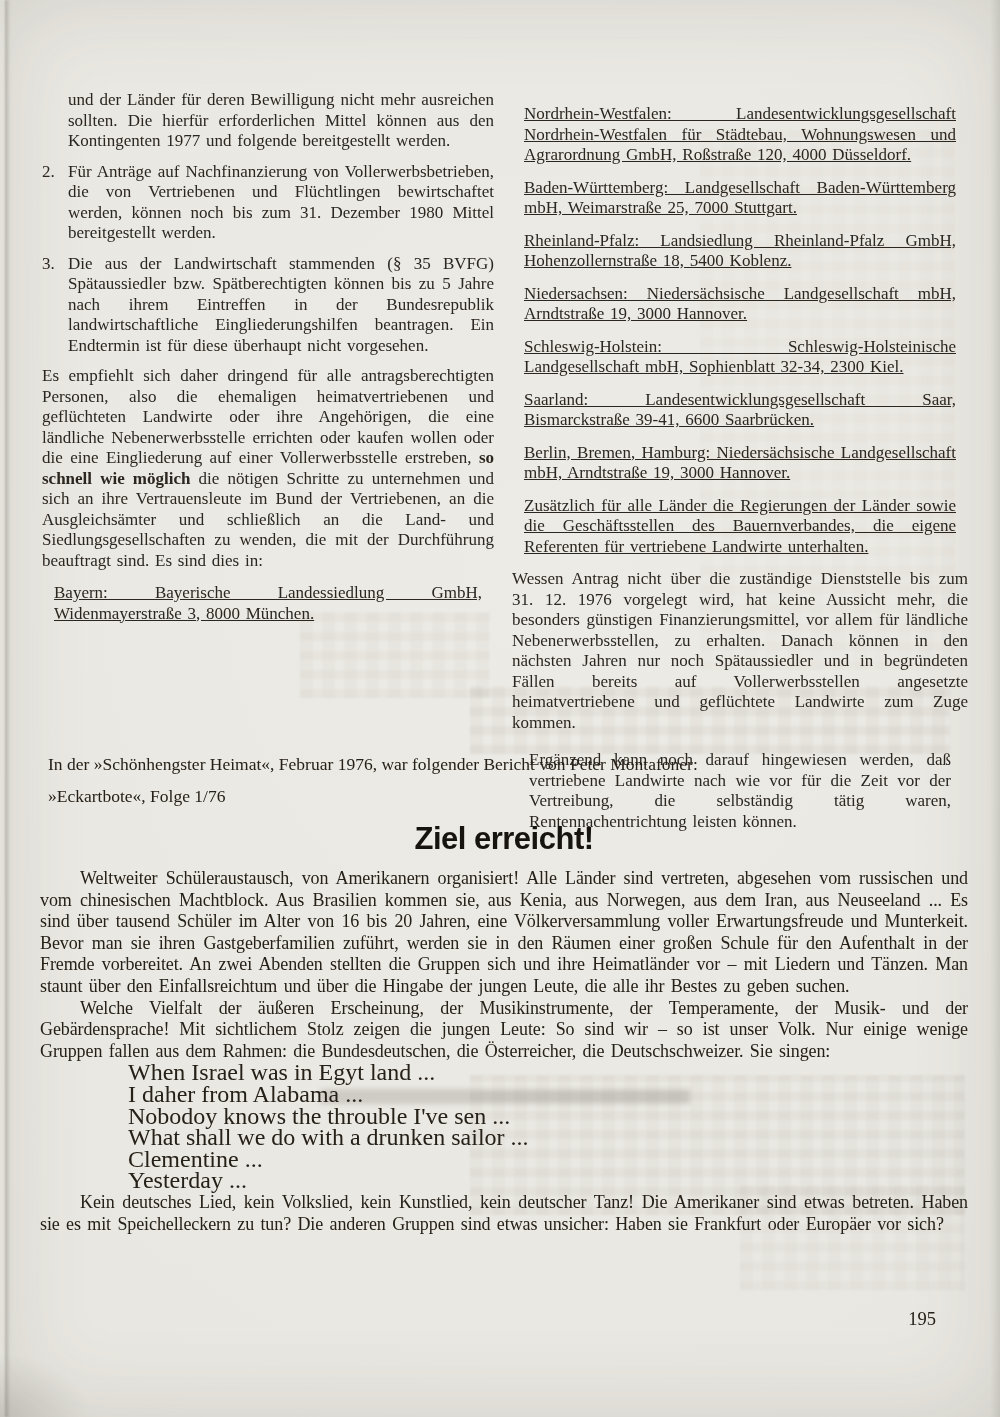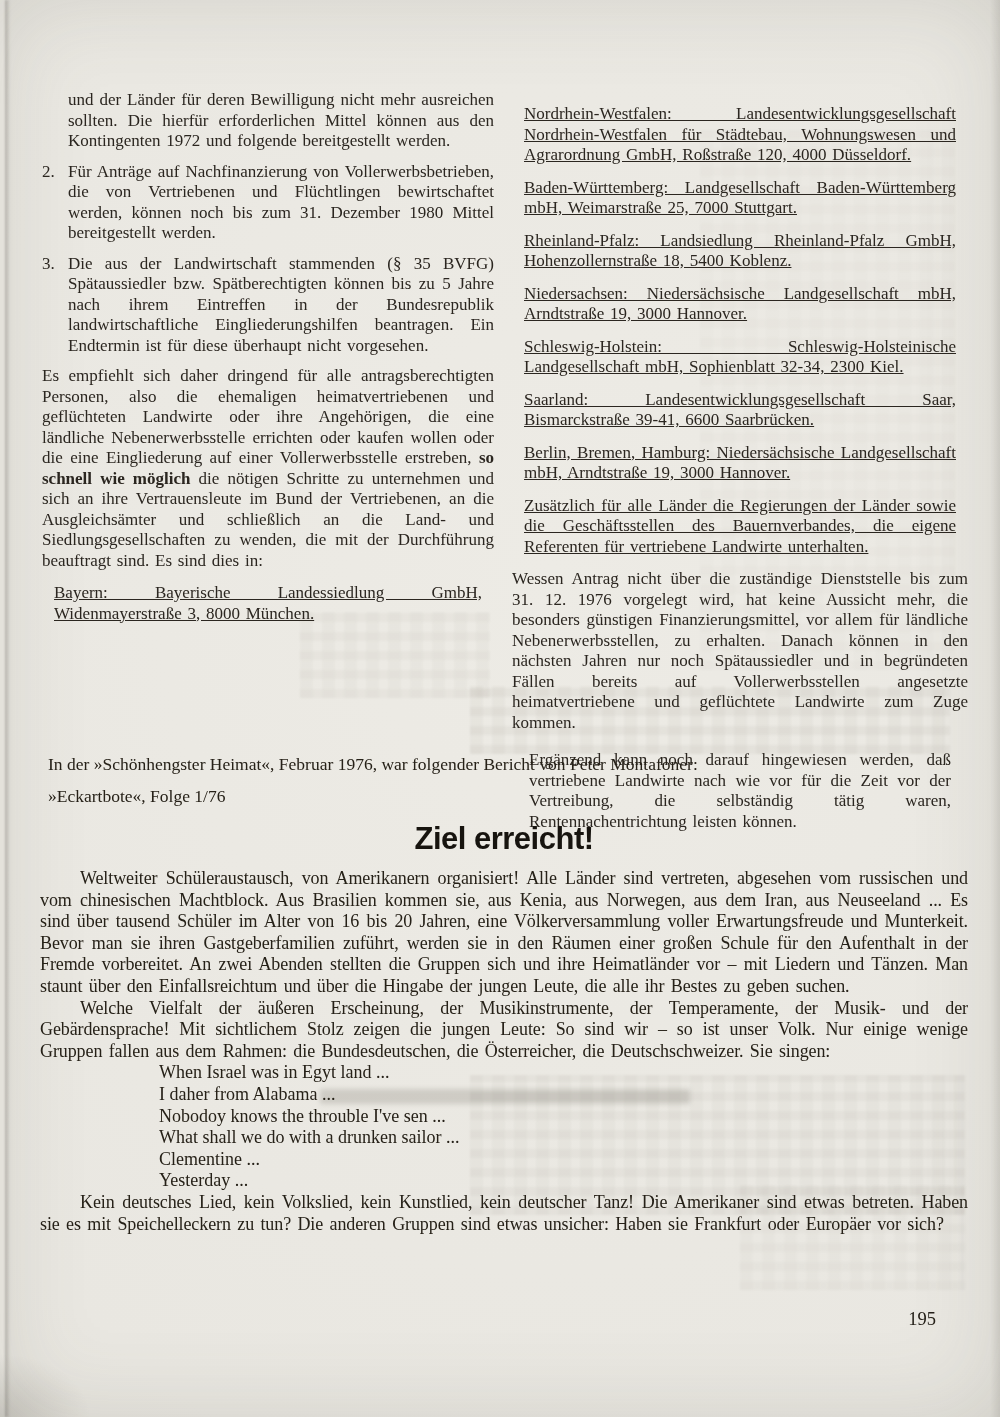--- a/index.html
+++ b/index.html
@@ -46,21 +46,21 @@
   .rc-para2{margin:17px !important;}
   b{font-weight:700;}
 
   
   .article{position:absolute;left:40px;top:744px;width:928px;color:#262118;}
   .source-line{font-size:17.5px;line-height:24px;margin:8px;}
   .headline{font-family:"Liberation Sans","DejaVu Sans",sans-serif;font-weight:700;
     font-size:31px;letter-spacing:-.5px;text-align:center;margin:13px 0 11px 0;color:#17140f;}
   .apara{font-size:18px;line-height:21.6px;text-align:justify;word-spacing:2px;
     letter-spacing:-.1px;margin:0;text-indent:40px;hyphens:auto;-webkit-hyphens:auto;}
-  .songs{margin:0 0 0 119px;font-size:18px;line-height:21.6px;}
+  .songs{margin:0 0 0 88px;font-size:24px;line-height:21.6px;}
   .song-line{white-space:pre;}
   .pagenum{position:absolute;right:64px;top:1309px;font-size:18.5px;color:#26211a;}
 </style>
 </head>
 <body>
 
 <div class="sheet">
 
   <div class="scan-edge"></div>
   <div class="scan-shadow-left"></div>
@@ -68,21 +68,21 @@
   <div class="corner-shadow"></div>
 
   <div class="ghost" style="left:300px;top:612px;width:190px;height:86px;opacity:.32;"></div>
   <div class="ghost" style="left:470px;top:686px;width:480px;height:68px;opacity:.45;"></div>
   <div class="ghost" style="left:700px;top:130px;width:255px;height:540px;opacity:.16;"></div>
   <div class="ghost" style="left:470px;top:1075px;width:495px;height:140px;opacity:.38;"></div>
   <div class="ghost" style="left:740px;top:1185px;width:225px;height:105px;opacity:.26;"></div>
   <div class="ghost-bar" style="left:320px;top:1089px;width:370px;height:15px;"></div>
 
   <section class="col left-col">
-    <p class="hang">und der Länder für deren Bewilligung nicht mehr ausreichen sollten. Die hierfür erforderlichen Mittel können aus den Kontingenten 1972 und folgende bereitgestellt werden.</p>
+    <p class="hang">und der Länder für deren Bewilligung nicht mehr ausreichen sollten. Die hierfür erforderlichen Mittel können aus den Kontingenten 1977 und folgende bereitgestellt werden.</p>
 
     <div class="num-item">
       <span class="num">2.</span>
       <span>Für Anträge auf Nachfinanzierung von Vollerwerbsbetrieben, die von Vertriebenen und Flüchtlingen bewirtschaftet werden, können noch bis zum 31. Dezember 1980 Mittel bereitgestellt werden.</span>
     </div>
 
     <div class="num-item">
       <span class="num">3.</span>
       <span>Die aus der Landwirtschaft stammenden (§ 35 BVFG) Spätaussiedler bzw. Spätberechtigten können bis zu 5 Jahre nach ihrem Eintreffen in der Bundesrepublik landwirtschaftliche Eingliederungshilfen beantragen. Ein Endtermin ist für diese überhaupt nicht vorgesehen.</span>
     </div>

